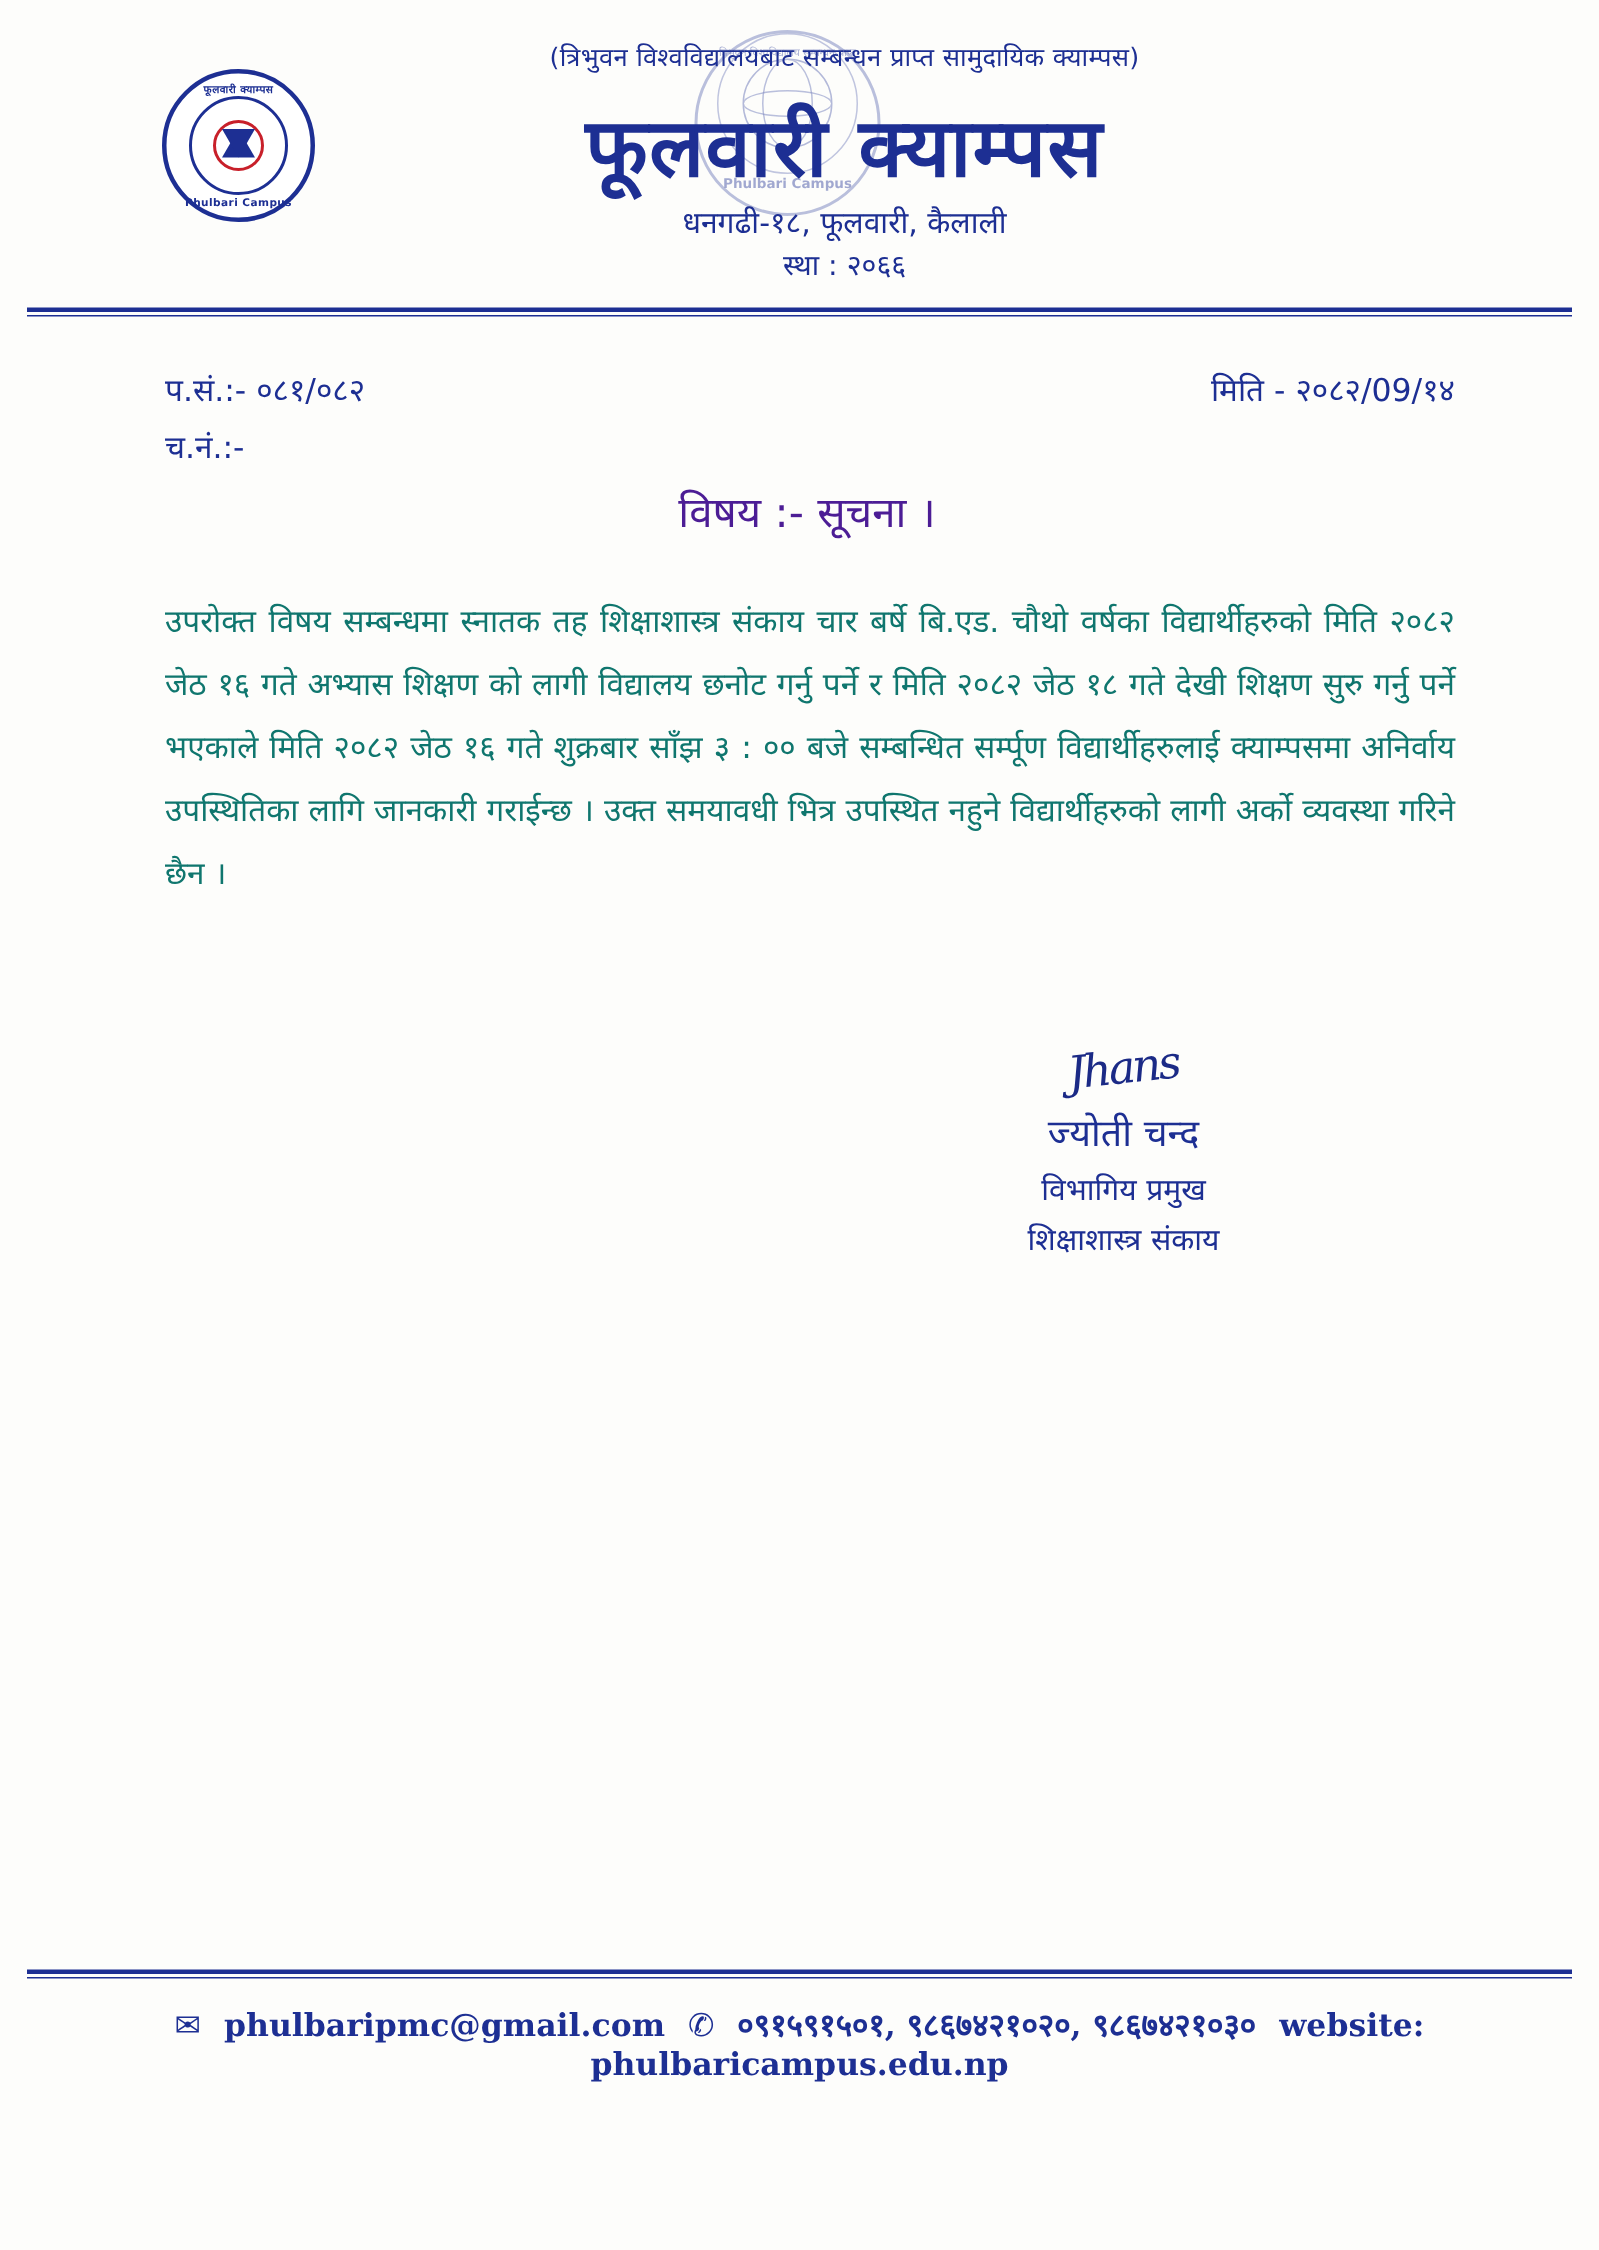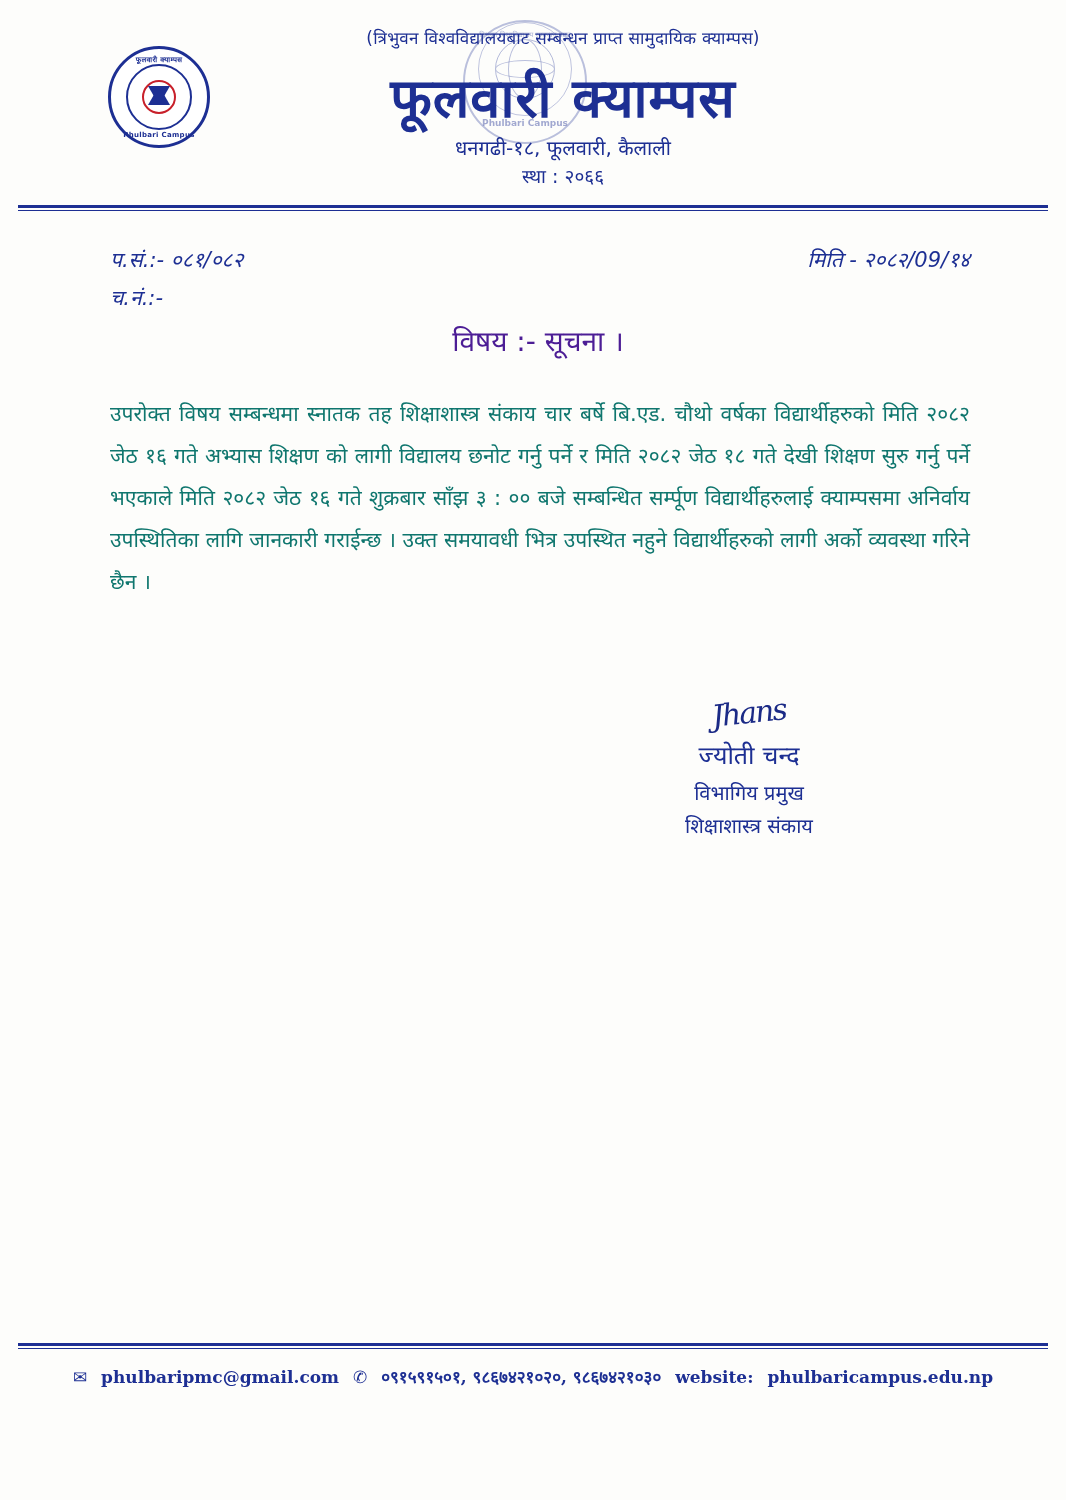--- a/index.html
+++ b/index.html
@@ -204,21 +204,20 @@
     border-top: 1px solid #1d2f93;
   }
 
   
   .meta {
     display: flex;
     justify-content: space-between;
     padding: 34px 96px 0 110px;
     font-size: 21px;
     color: #1d2f93;
-    font-style: italic;
   }
   .meta-left div { margin-bottom: 10px; }
 
   
   .subject {
     text-align: center;
     font-size: 28px;
     color: #4c1d95;
     padding-left: 10px;
   }
@@ -278,21 +277,21 @@
     margin: 0 18px;
     border-top: 3px solid #1d2f93;
   }
   .rule-bottom-thin {
     margin: 2px 18px 0 18px;
     border-top: 1px solid #1d2f93;
   }
   .footer-line {
     margin-top: 16px;
     text-align: center;
-    font-size: 17px;
+    font-size: 21px;
     font-weight: bold;
     color: #1d2f93;
     font-family: "DejaVu Serif", serif;
   }
   .footer-line span { margin: 0 4px; }
   .f-icon { font-weight: normal; }
 </style>
 </head>
 <body>
 

